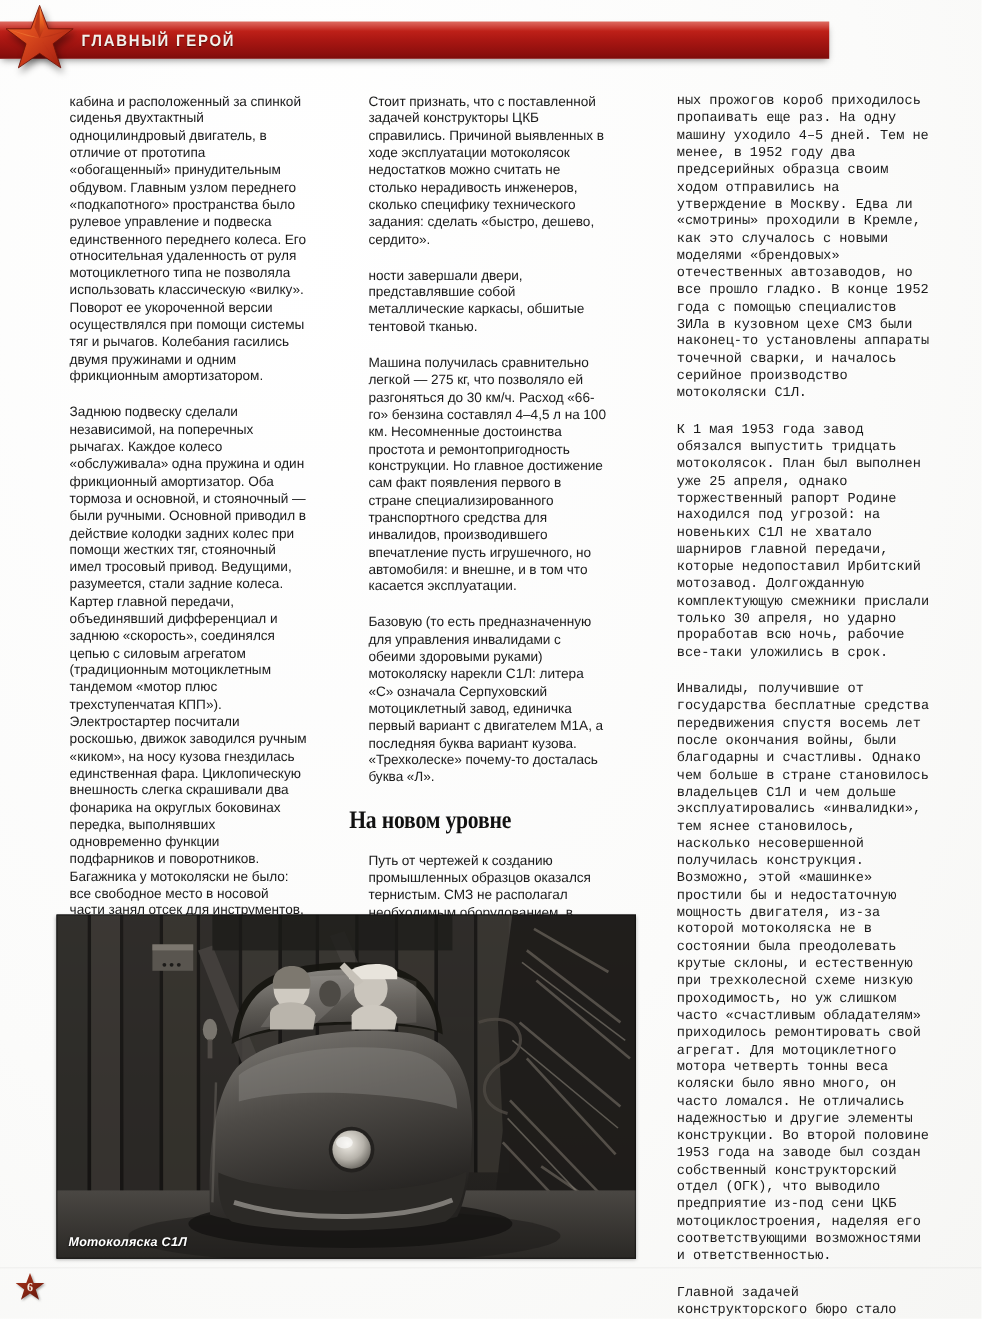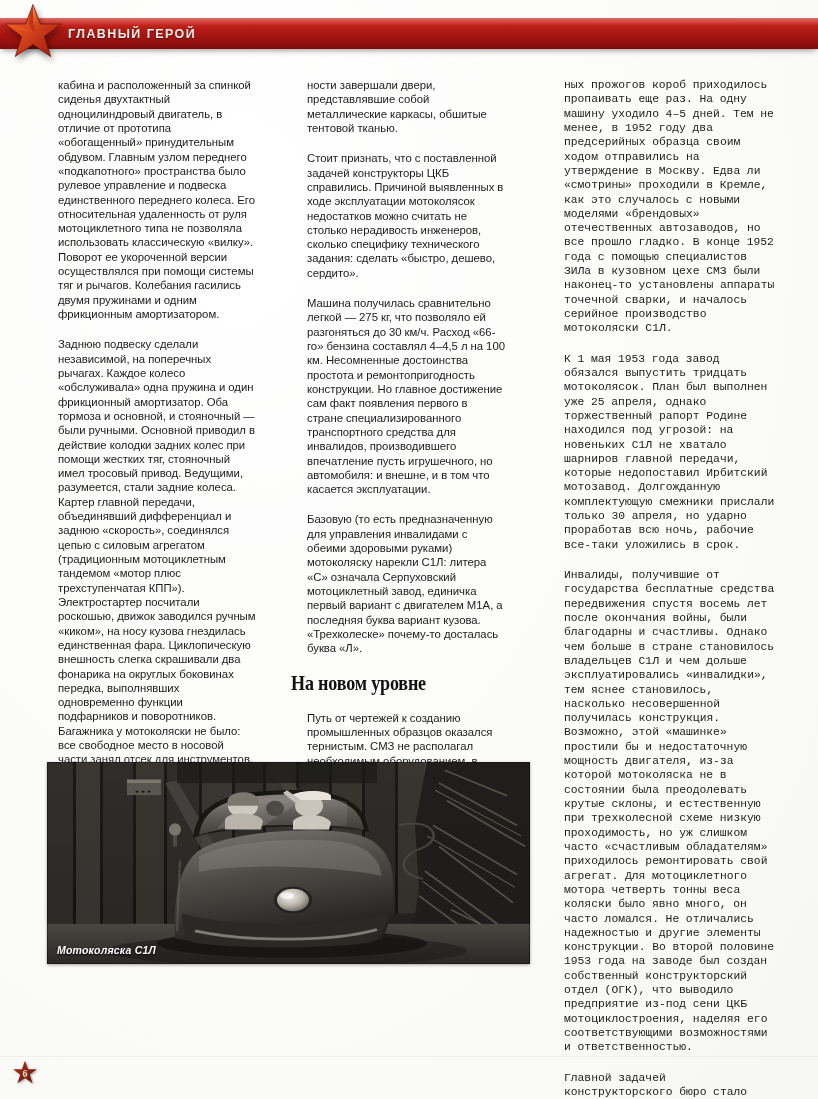--- a/index.html
+++ b/index.html
@@ -22,21 +22,21 @@
     inset: 0;
     background:
       radial-gradient(ellipse at 30% 20%, #ffffff 0%, #fbfbfa 60%, #f6f6f4 100%);
   }
 
   
   .banner {
     position: absolute;
     left: 0;
     top: 18px;
-    width: 818px;
+    width: 691px;
     height: 31px;
     background: linear-gradient(180deg,
         #cf2a1c 0%, #c4231a 18%, #a81612 52%, #8d0f0d 86%, #7c0c0b 100%);
     box-shadow: 0 3px 6px -2px rgba(0,0,0,0.45);
   }
   .banner::after {
     content: "";
     position: absolute;
     left: 0; right: 0; top: 0;
     height: 8px;
@@ -133,21 +133,21 @@
     transform-origin: left center;
     white-space: nowrap;
   }
 
   
   .photo {
     position: absolute;
     left: 47px;
     top: 762px;
     width: 483px;
-    height: 202px;
+    height: 287px;
     overflow: hidden;
     background: #111;
     box-shadow: 0 1px 3px rgba(0,0,0,0.35);
   }
   .photo svg { display: block; width: 100%; height: 100%; }
   .photo-caption {
     position: absolute;
     left: 10px;
     bottom: 8px;
     color: #ffffff;
@@ -205,22 +205,22 @@
   </div>
 
   <div class="columns">
 
     <div class="col col-1">
       <p>кабина и расположенный за спинкой сиденья двухтактный одноцилиндровый двигатель, в отличие от прототипа «обогащенный» принудительным обдувом. Главным узлом переднего «подкапотного» пространства было рулевое управление и подвеска единственного переднего колеса. Его относительная удаленность от руля мотоциклетного типа не позволяла использовать классическую «вилку». Поворот ее укороченной версии осуществлялся при помощи системы тяг и рычагов. Колебания гасились двумя пружинами и одним фрикционным амортизатором.</p>
       <p>Заднюю подвеску сделали независимой, на поперечных рычагах. Каждое колесо «обслуживала» одна пружина и один фрикционный амортизатор. Оба тормоза   и основной, и стояночный — были ручными. Основной приводил в действие колодки задних колес при помощи жестких тяг, стояночный имел тросовый привод. Ведущими, разумеется, стали задние колеса. Картер главной передачи, объединявший дифференциал и заднюю «скорость», соединялся цепью с силовым агрегатом (традиционным мотоциклетным тандемом «мотор плюс трехступенчатая КПП»). Электростартер посчитали роскошью, движок заводился ручным «киком», на носу кузова гнездилась единственная фара. Циклопическую внешность слегка скрашивали два фонарика на округлых боковинах передка, выполнявших одновременно функции подфарников и поворотников. Багажника у мотоколяски не было: все свободное место в носовой части занял отсек для инструментов, а в панели приборов устроили ящик для перчаток. Общую картину граничащей с аскетизмом рациональ-</p>
     </div>
 
     <div class="col col-2">
+      <p>Стоит признать, что с поставленной задачей конструкторы ЦКБ справились. Причиной выявленных в ходе эксплуатации мотоколясок недостатков можно считать не столько нерадивость инженеров, сколько специфику технического задания: сделать «быстро, дешево, сердито».</p>
       <p>ности завершали двери, представлявшие собой металлические каркасы, обшитые тентовой тканью.</p>
-      <p>Стоит признать, что с поставленной задачей конструкторы ЦКБ справились. Причиной выявленных в ходе эксплуатации мотоколясок недостатков можно считать не столько нерадивость инженеров, сколько специфику технического задания: сделать «быстро, дешево, сердито».</p>
       <p>Машина получилась сравнительно легкой — 275 кг, что позволяло ей разгоняться до 30 км/ч. Расход «66-го» бензина составлял 4–4,5 л на 100 км. Несомненные достоинства    простота и ремонтопригодность конструкции. Но главное достижение    сам факт появления первого в стране специализированного транспортного средства для инвалидов, производившего впечатление пусть игрушечного, но автомобиля: и внешне, и в том что касается эксплуатации.</p>
       <p>Базовую (то есть предназначенную для управления инвалидами с обеими здоровыми руками) мотоколяску нарекли С1Л: литера «С» означала Серпуховский мотоциклетный завод, единичка    первый вариант с двигателем М1А, а последняя буква    вариант кузова. «Трехколеске» почему-то досталась буква «Л».</p>
       <h2 class="subhead">На новом уровне</h2>
       <p>Путь от чертежей к созданию промышленных образцов оказался тернистым. СМЗ не располагал необходимым оборудованием, в частности аппаратами для точечной сварки, поэтому кузова первых экземпляров создавали вручную: жестянщик подгонял облицовочные панели, а сварщик заваривал швы. Затем из-за многочислен-</p>
     </div>
 
     <div class="col col-3">
       <p>ных прожогов короб приходилось пропаивать еще раз. На одну машину уходило 4–5 дней. Тем не менее, в 1952 году два предсерийных образца своим ходом отправились на утверждение в Москву. Едва ли «смотрины» проходили в Кремле, как это случалось с новыми моделями «брендовых» отечественных автозаводов, но все прошло гладко. В конце 1952 года с помощью специалистов ЗИЛа в кузовном цехе СМЗ были наконец-то установлены аппараты точечной сварки, и началось серийное производство мотоколяски С1Л.</p>
       <p>К 1 мая 1953 года завод обязался выпустить тридцать мотоколясок. План был выполнен уже 25 апреля, однако торжественный рапорт Родине находился под угрозой: на новеньких С1Л не хватало шарниров главной передачи, которые недопоставил Ирбитский мотозавод. Долгожданную комплектующую смежники прислали только 30 апреля, но ударно проработав всю ночь, рабочие все-таки уложились в срок.</p>
       <p>Инвалиды, получившие от государства бесплатные средства передвижения спустя восемь лет после окончания войны, были благодарны и счастливы. Однако чем больше в стране становилось владельцев С1Л и чем дольше эксплуатировались «инвалидки», тем яснее становилось, насколько несовершенной получилась конструкция. Возможно, этой «машинке» простили бы и недостаточную мощность двигателя, из-за которой мотоколяска не в состоянии была преодолевать крутые склоны, и естественную при трехколесной схеме низкую проходимость, но уж слишком часто «счастливым обладателям» приходилось ремонтировать свой агрегат. Для мотоциклетного мотора четверть тонны веса коляски было явно много, он часто ломался. Не отличались надежностью и другие элементы конструкции. Во второй половине 1953 года на заводе был создан собственный конструкторский отдел (ОГК), что выводило предприятие из-под сени ЦКБ мотоциклостроения, наделяя его соответствующими возможностями и ответственностью.</p>

